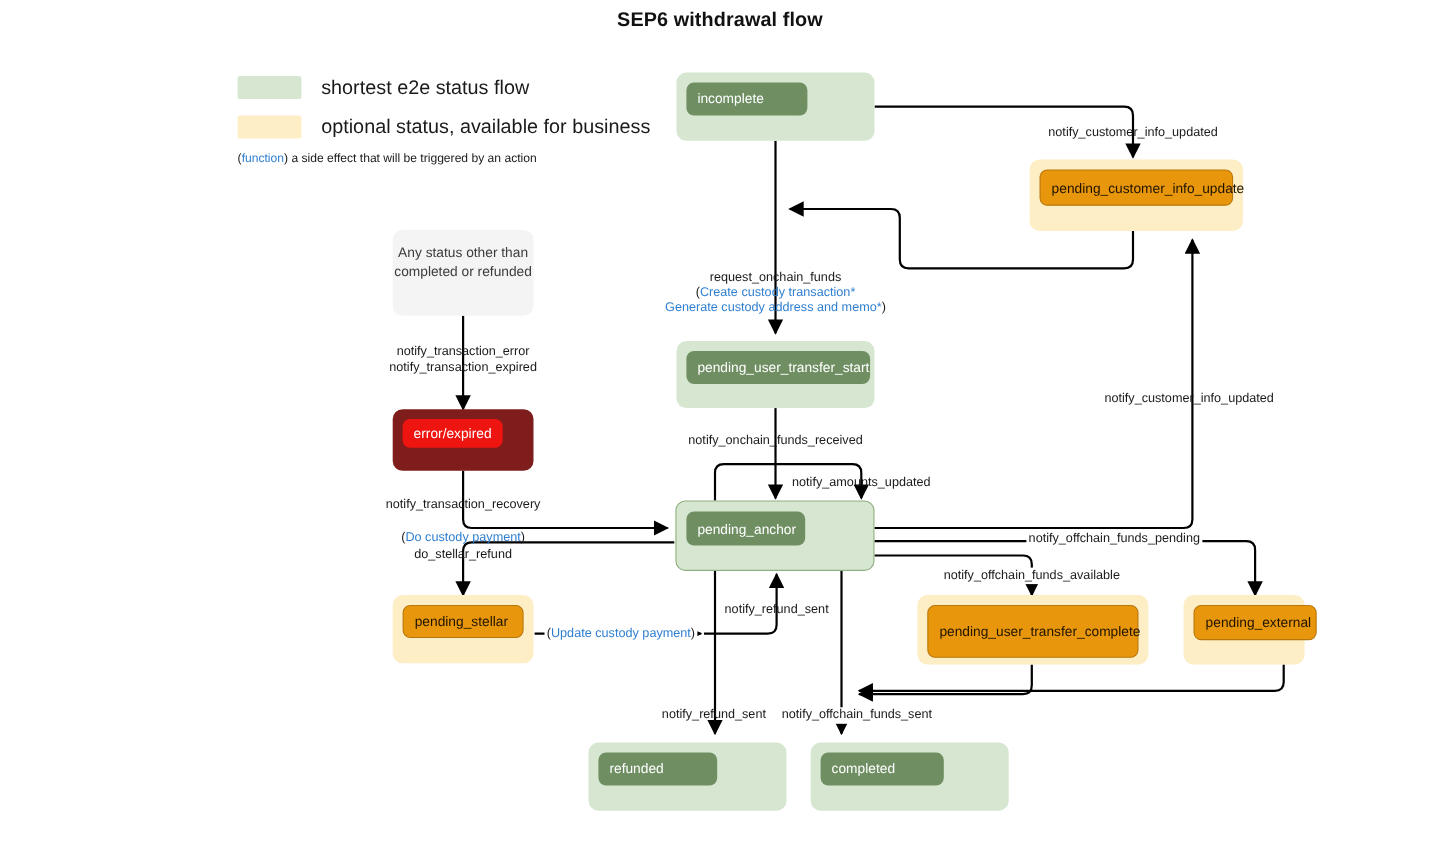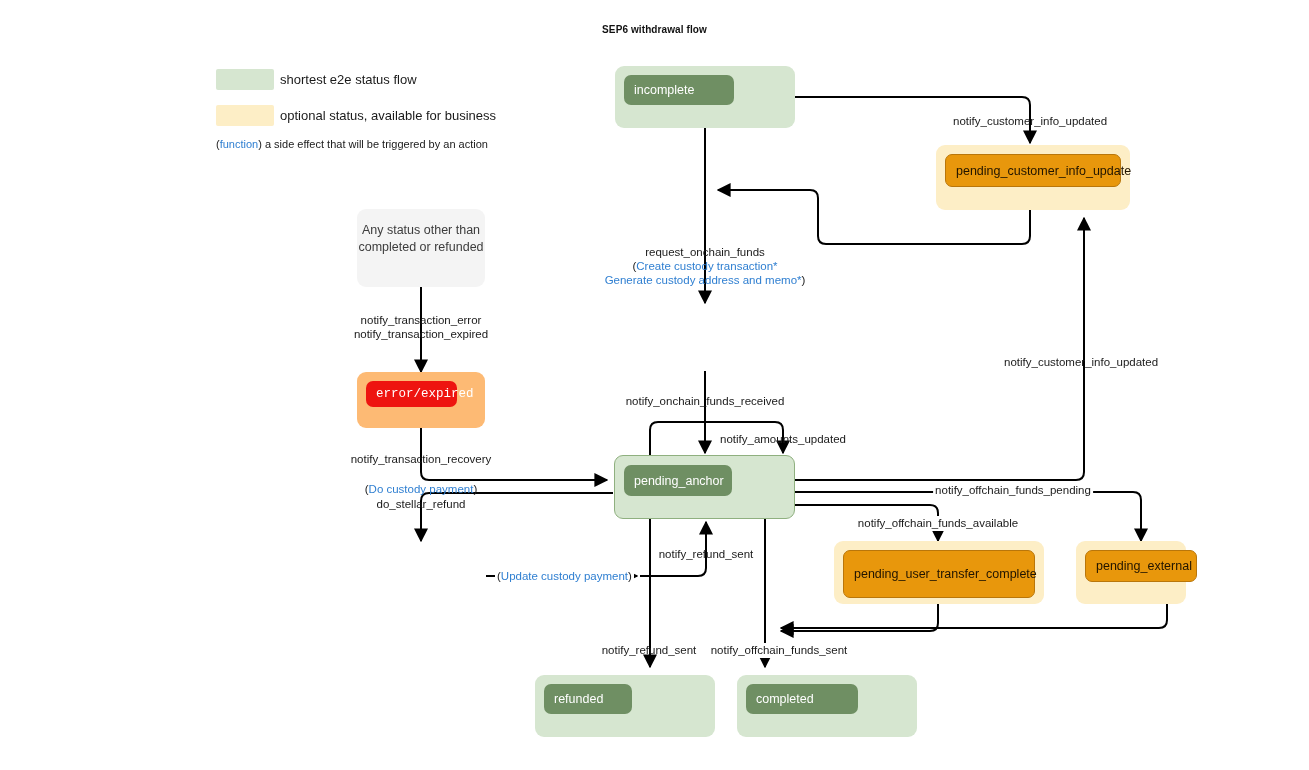--- a/index.html
+++ b/index.html
@@ -4,29 +4,29 @@
 <style>
   html,body{margin:0;padding:0;background:#ffffff;}
   body{
     width:1309px;height:770px;position:relative;overflow:hidden;
     font-family:"Liberation Sans","DejaVu Sans",sans-serif;
     color:#1a1a1a;
   }
   #diagram{position:absolute;inset:0;}
 
   .title{
-    position:absolute;left:0;top:24px;width:1309px;text-align:center;
-    font-size:10px;font-weight:bold;color:#111;letter-spacing:0.1px;
+    position:absolute;left:0;top:8px;width:1309px;text-align:center;
+    font-size:18px;font-weight:bold;color:#111;letter-spacing:0.1px;
   }
 
   
   .legend{position:absolute;left:216px;top:68px;}
   .legend-row{display:flex;align-items:center;height:22px;margin-bottom:14px;}
   .legend-swatch{width:58px;height:21px;border-radius:2px;}
-  .legend-label{margin-left:6px;font-size:13px;color:#1a1a1a;white-space:nowrap;}
+  .legend-label{margin-left:18px;font-size:18px;color:#1a1a1a;white-space:nowrap;}
   .legend-note{font-size:11px;color:#1a1a1a;white-space:nowrap;margin-top:-2px;}
   .fn{color:#2f7fd1;}
 
   
   .node{position:absolute;border-radius:9px;box-sizing:border-box;}
   .node .inner{
     position:absolute;left:9px;top:9px;border-radius:7px;
     display:flex;align-items:center;
     padding:0 10px;box-sizing:border-box;
     font-size:12.5px;white-space:nowrap;
@@ -38,21 +38,21 @@
   }
 
   
   .n-green{background:#d6e6d0;}
   .n-green.bordered{border:1.2px solid #8fb07f;}
   .n-green .inner{background:#6f8f63;color:#ffffff;}
   
   .n-orange{background:#fdeec6;}
   .n-orange .inner{background:#e8970c;color:#201400;border:1px solid #b9760a;}
   
-  .n-red{background:#fdba74;font-family:Liberation Mono, monospace;}
+  .n-red{background:#7f1d1d;}
   .n-red .inner{background:#ee1410;color:#ffffff;}
   
   .n-grey{background:#f4f4f4;}
 
   
   .elabel{
     position:absolute;font-size:11.5px;line-height:14.5px;color:#1a1a1a;
     white-space:nowrap;text-align:center;
   }
   .lbl-bg{background:#ffffff;padding:0 2px;}
@@ -157,35 +157,41 @@
   </div>
 
   <div class="node n-grey" style="left:357px;top:209px;width:128px;height:78px;">
     <div class="plain">Any status other than completed or refunded</div>
   </div>
 
   <div class="node n-red" style="left:357px;top:372px;width:128px;height:56px;">
     <div class="inner" style="width:91px;height:26px;">error/expired</div>
   </div>
 
+  <div class="node n-green" style="left:615px;top:310px;width:180px;height:61px;">
+    <div class="inner" style="width:167px;height:30px;">pending_user_transfer_start</div>
+  </div>
 
   <div class="node n-green bordered" style="left:614px;top:455px;width:181px;height:64px;">
     <div class="inner" style="width:108px;height:31px;">pending_anchor</div>
   </div>
 
+  <div class="node n-orange" style="left:357px;top:541px;width:128px;height:62px;">
+    <div class="inner" style="width:110px;height:30px;">pending_stellar</div>
+  </div>
 
   <div class="node n-orange" style="left:834px;top:541px;width:210px;height:63px;">
     <div class="inner" style="width:192px;height:48px;">pending_user_transfer_complete</div>
   </div>
 
   <div class="node n-orange" style="left:1076px;top:541px;width:110px;height:63px;">
     <div class="inner" style="width:112px;height:32px;">pending_external</div>
   </div>
 
   <div class="node n-green" style="left:535px;top:675px;width:180px;height:62px;">
-    <div class="inner" style="width:88px;height:30px;">refunded</div>
+    <div class="inner" style="width:108px;height:30px;">refunded</div>
   </div>
 
   <div class="node n-green" style="left:737px;top:675px;width:180px;height:62px;">
     <div class="inner" style="width:112px;height:30px;">completed</div>
   </div>
 
 </div>
 
 </body></html>

